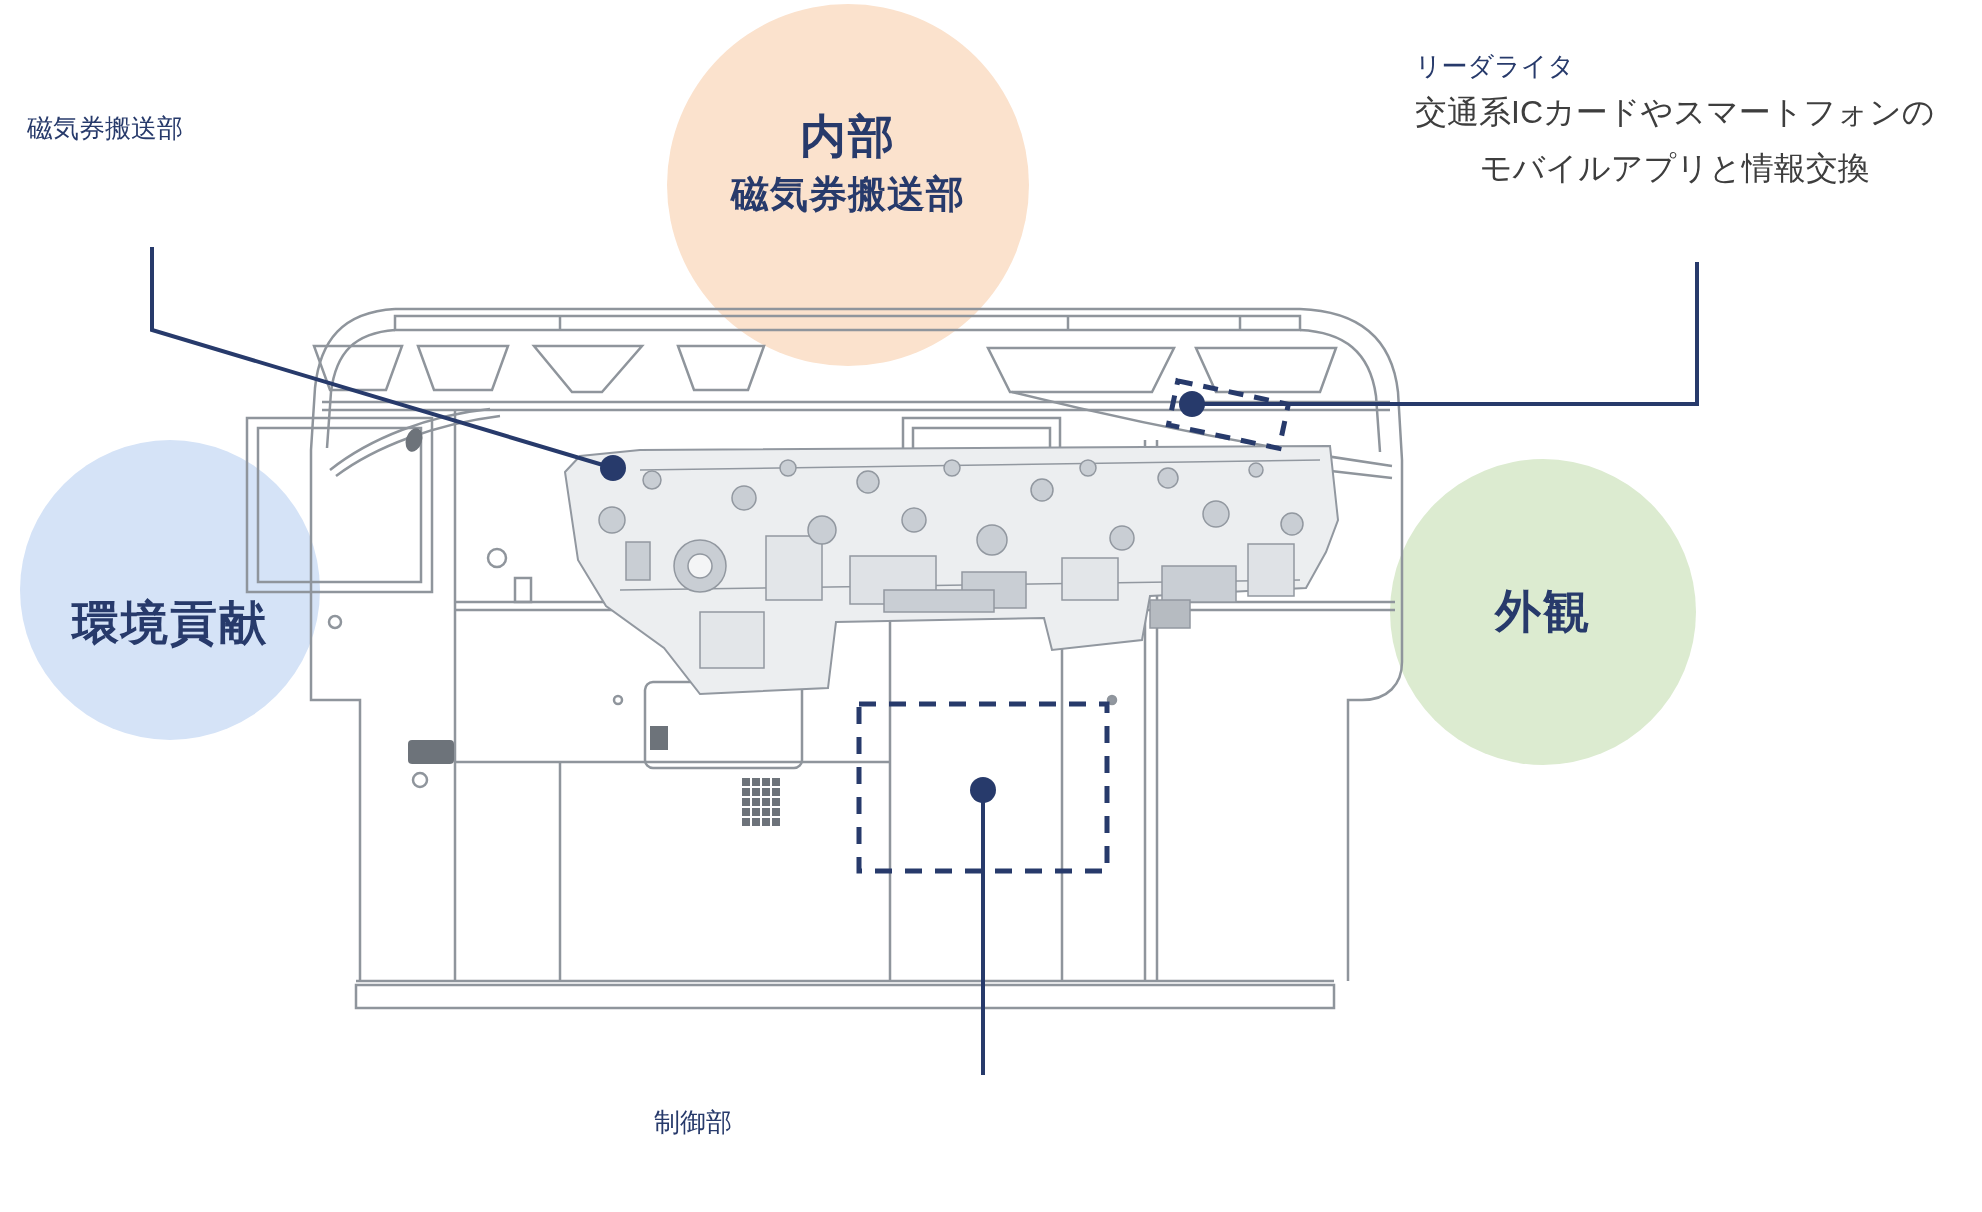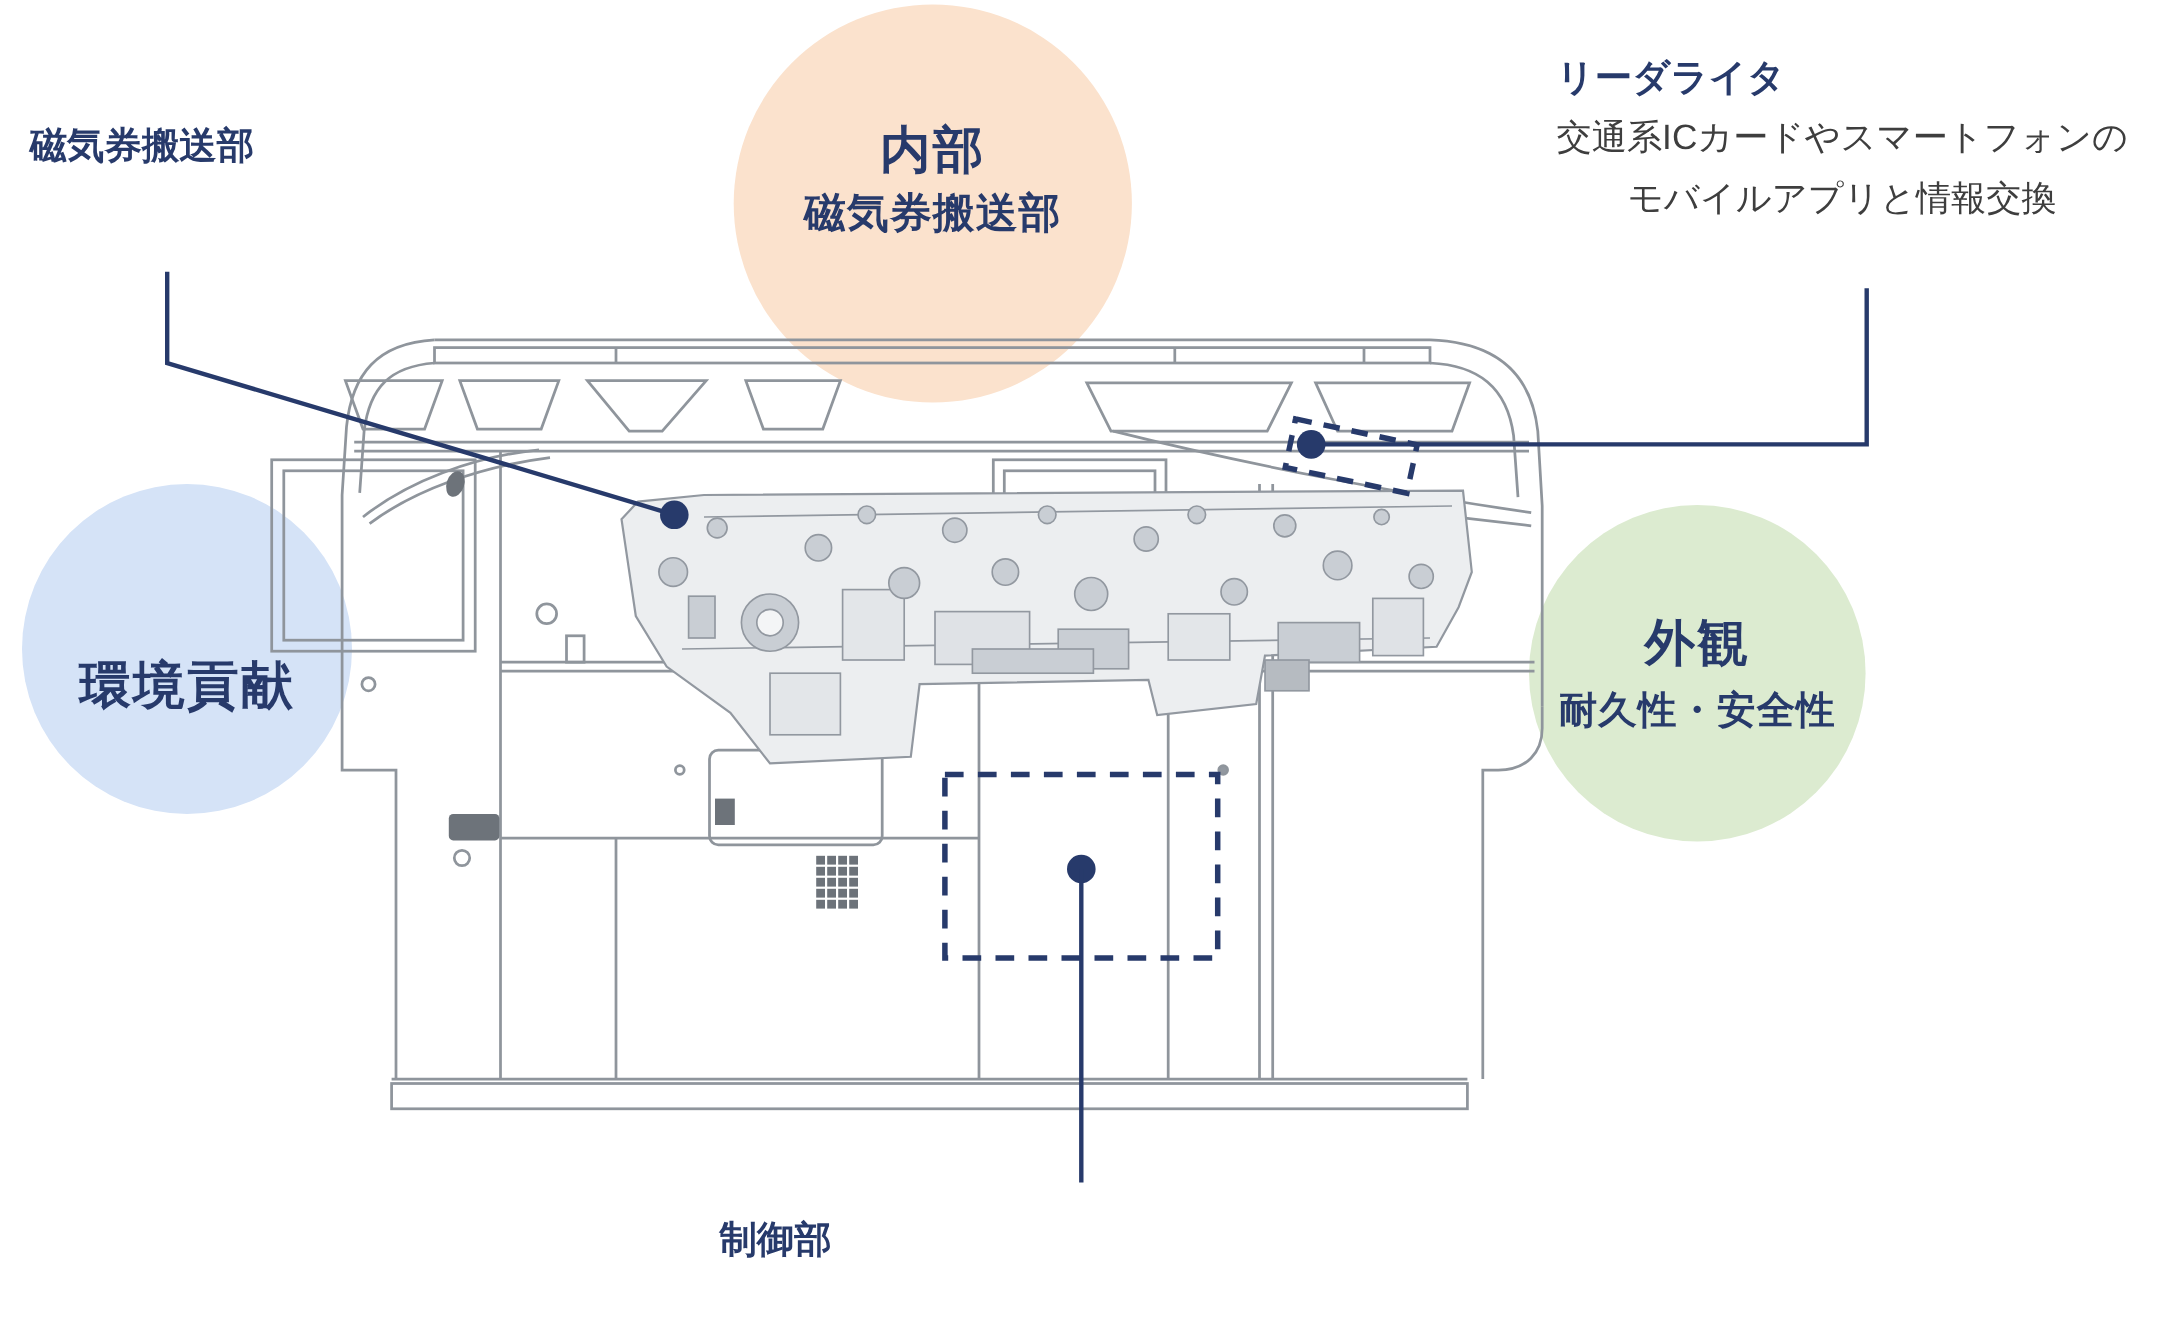--- a/index.html
+++ b/index.html
@@ -13,21 +13,21 @@
     align-items:center;justify-content:center;text-align:center;z-index:1;}
   .circle-interior{left:667px;top:4px;width:362px;height:362px;background:var(--c-peach,#fbe2cd);padding-bottom:44px;}
   .circle-environment{left:20px;top:440px;width:300px;height:300px;background:var(--c-blue,#d5e3f7);padding-top:66px;text-align:center;}
   .circle-exterior{left:1390px;top:459px;width:306px;height:306px;background:var(--c-green,#dcebd0);}
   .circle-title{font-weight:bold;color:var(--c-navy,#273a6b);font-size:46px;letter-spacing:2px;line-height:1.25;}
   .circle-title.xl{font-size:47px;}
   .circle-sub{font-weight:bold;color:var(--c-navy,#273a6b);font-size:38px;letter-spacing:1px;line-height:1.25;margin-top:6px;}
   .circle-sub.sm{font-size:35px;margin-top:10px;}
   
   .note{position:absolute;z-index:4;white-space:nowrap;}
-  .note-title{font-weight:bold;color:var(--c-navy,#273a6b);font-size:34px;line-height:1.4;}
+  .note-title{font-weight:normal;color:var(--c-navy,#273a6b);font-size:26px;line-height:1.4;}
   .note-body{color:var(--c-ink,#3e3e3e);font-size:32px;line-height:1.75;text-align:center;}
   .note-magnetic{left:27px;top:110px;}
   .note-reader{left:1415px;top:48px;}
   .note-control{left:654px;top:1104px;}
   
   .art{position:absolute;left:0;top:0;z-index:2;}
   .gate{stroke:#8f959c;fill:none;stroke-width:2.5;}
   .mech-outline{fill:#eceef0;stroke:#9298a0;stroke-width:2;}
   .darkbit{fill:#6d737a;stroke:none;}
   .callout{stroke:var(--c-navy,#273a6b);fill:none;stroke-width:4;}
@@ -41,21 +41,20 @@
 
   <div class="theme-circle circle-interior">
     <div class="circle-title">内部</div>
     <div class="circle-sub">磁気券搬送部</div>
   </div>
   <div class="theme-circle circle-environment">
     <div class="circle-title xl">環境貢献</div>
   </div>
   <div class="theme-circle circle-exterior">
     <div class="circle-title">外観</div>
-    <div class="circle-sub sm">耐久性・安全性</div>
   </div>
 
   <svg class="art" width="1982" height="1212" viewBox="0 0 1982 1212">
 
     <g class="gate">
 
       <path d="M395,309 H1300"></path>
       <rect x="395" y="316" width="905" height="14"></rect>
       <line x1="560" y1="316" x2="560" y2="330"></line>
       <line x1="1068" y1="316" x2="1068" y2="330"></line>

